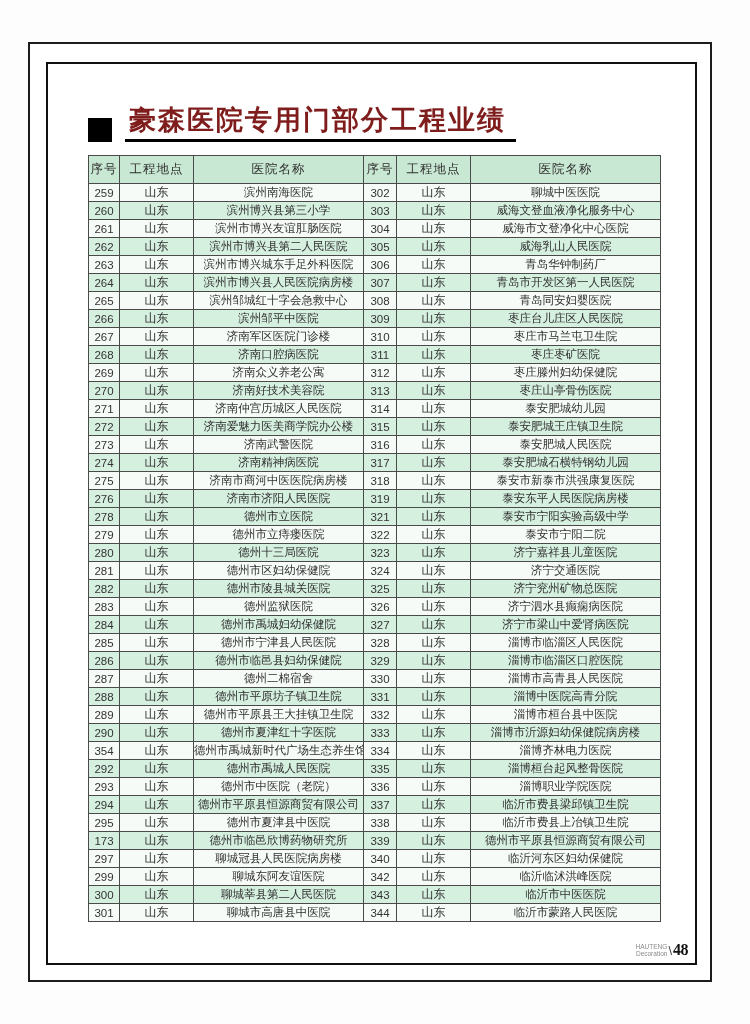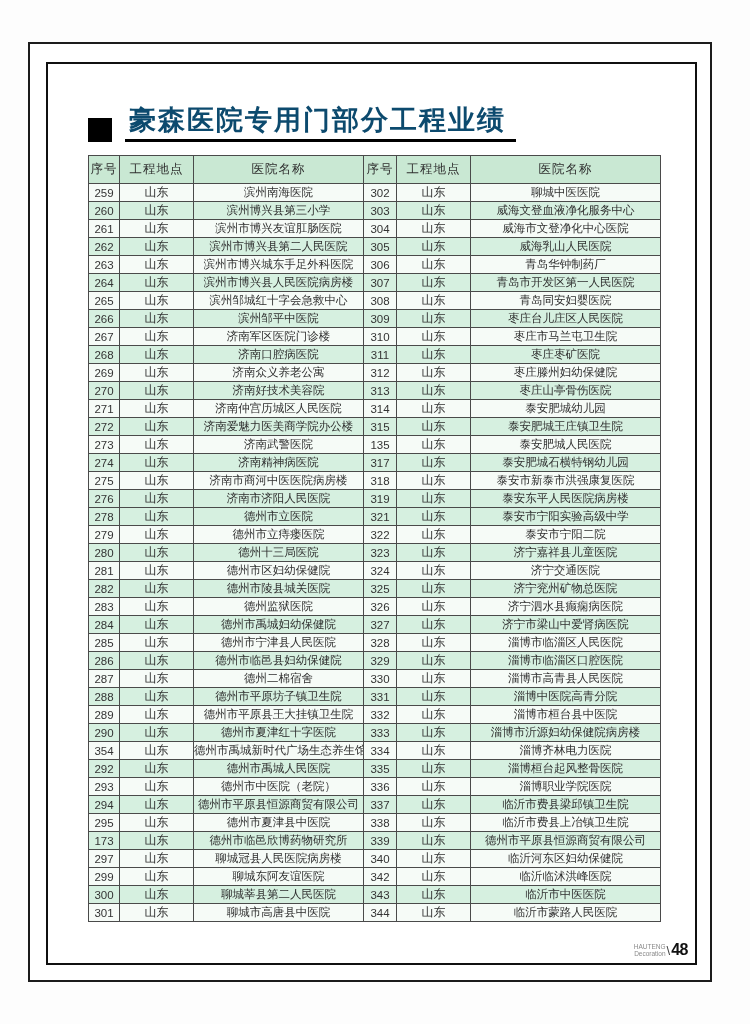--- a/index.html
+++ b/index.html
@@ -21,21 +21,21 @@
   .title-bar {
     position:absolute; left:40px; top:42px;
     display:flex; align-items:flex-end;
   }
   .title-square {
     width:24px; height:24px; background:#000; margin-right:13px;
     flex:0 0 auto;
   }
   .page-title {
     font-size:27px; font-weight:bold; letter-spacing:2px;
-    color:#0c4a6e;
+    color:#7f1d1d;
     border-bottom:3px solid #000;
     padding:0 10px 3px 4px;
     line-height:1.1;
     white-space:nowrap;
   }
   .table-wrap { position:absolute; left:40px; top:91px; width:572px; }
   table.achievements {
     border-collapse:collapse; table-layout:fixed; width:572px;
     font-size:12px;
   }
@@ -55,21 +55,21 @@
   tr.green td { background:#d6f0e0; }
   .footer {
     position:absolute; right:7px; bottom:4px;
     display:flex; align-items:center;
   }
   .footer .brand {
     font-size:6.5px; color:#8a8a8a; text-align:right; line-height:1.15;
     margin-right:1px;
   }
   .footer .slash { font-size:13px; color:#444; margin:0 1px 0 0; }
-  .footer .page-num { font-size:16px; font-weight:bold; color:#111; letter-spacing:-0.5px; }
+  .footer .page-num { font-size:16px; font-weight:bold; color:#111; letter-spacing:-0.5px;font-family:Liberation Serif, serif; }
 </style>
 </head>
 <body>
 
 <div class="outer-frame"></div>
 
 <div class="inner-frame">
 
   <div class="title-bar">
     <div class="title-square"></div>
@@ -206,21 +206,21 @@
             <td class="loc-cell">山东</td>
             <td class="name-cell">济南爱魅力医美商学院办公楼</td>
             <td class="serial-cell">315</td>
             <td class="loc-cell">山东</td>
             <td class="name-cell">泰安肥城王庄镇卫生院</td>
           </tr>
           <tr class="light">
             <td class="serial-cell">273</td>
             <td class="loc-cell">山东</td>
             <td class="name-cell">济南武警医院</td>
-            <td class="serial-cell">135</td>
+            <td class="serial-cell">316</td>
             <td class="loc-cell">山东</td>
             <td class="name-cell">泰安肥城人民医院</td>
           </tr>
           <tr class="green">
             <td class="serial-cell">274</td>
             <td class="loc-cell">山东</td>
             <td class="name-cell">济南精神病医院</td>
             <td class="serial-cell">317</td>
             <td class="loc-cell">山东</td>
             <td class="name-cell">泰安肥城石横特钢幼儿园</td>

